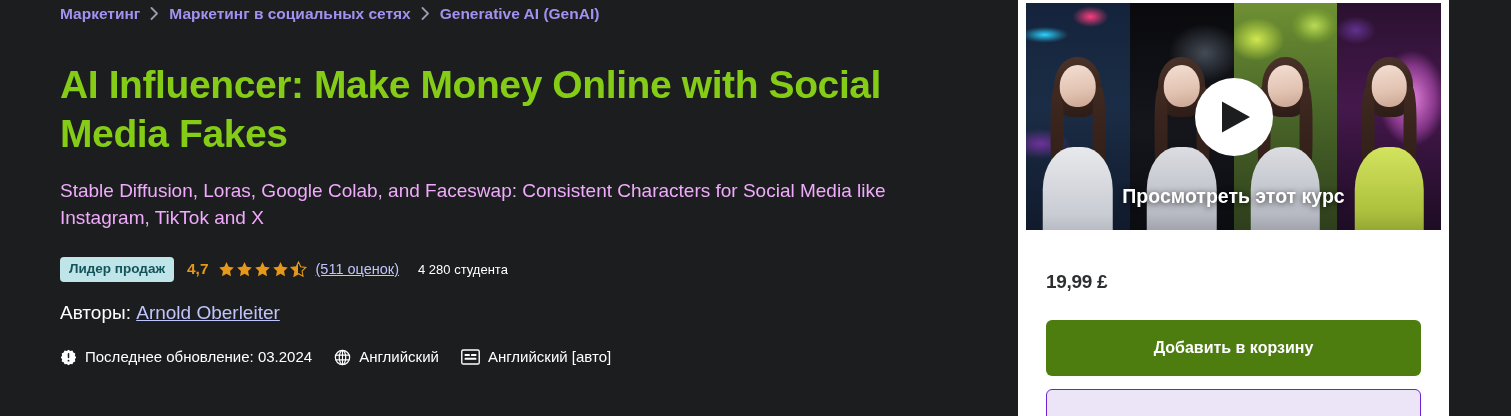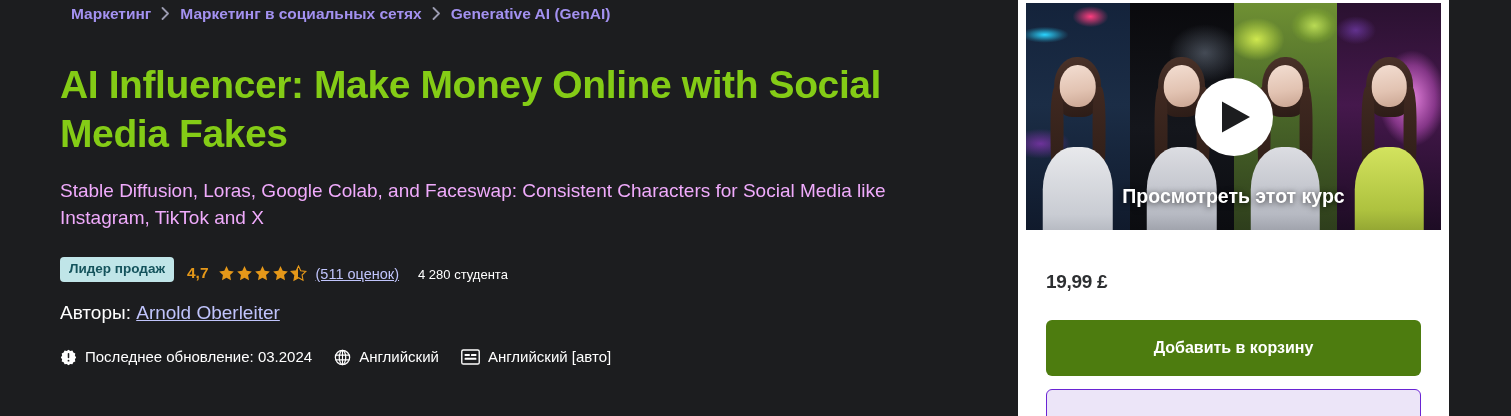--- a/index.html
+++ b/index.html
@@ -28,21 +28,20 @@
   }
 
   .breadcrumb {
     display: flex;
     align-items: center;
     gap: 10px;
     font-size: 15.5px;
     font-weight: 700;
     line-height: 22px;
     height: 24px;
-    margin-left: 11px;
   }
   .crumb-link {
     color: #a391f0;
     text-decoration: none;
     white-space: nowrap;
   }
   .crumb-sep {
     color: #8f8fa3;
     font-size: 13px;
     font-weight: 400;
@@ -65,21 +64,21 @@
     font-size: 19px;
     line-height: 27px;
     font-weight: 400;
     color: #f0abfc;
     max-width: 900px;
   }
 
   .rating-row {
     margin-top: 25px;
     display: flex;
-    align-items: flex-end;
+    align-items: center;
     gap: 11px;
     height: 26px;
   }
 
   .bestseller-badge {
     background: #c0e5e8;
     color: #14535c;
     font-size: 13.5px;
     font-weight: 700;
     padding: 4px 9px 5px;

